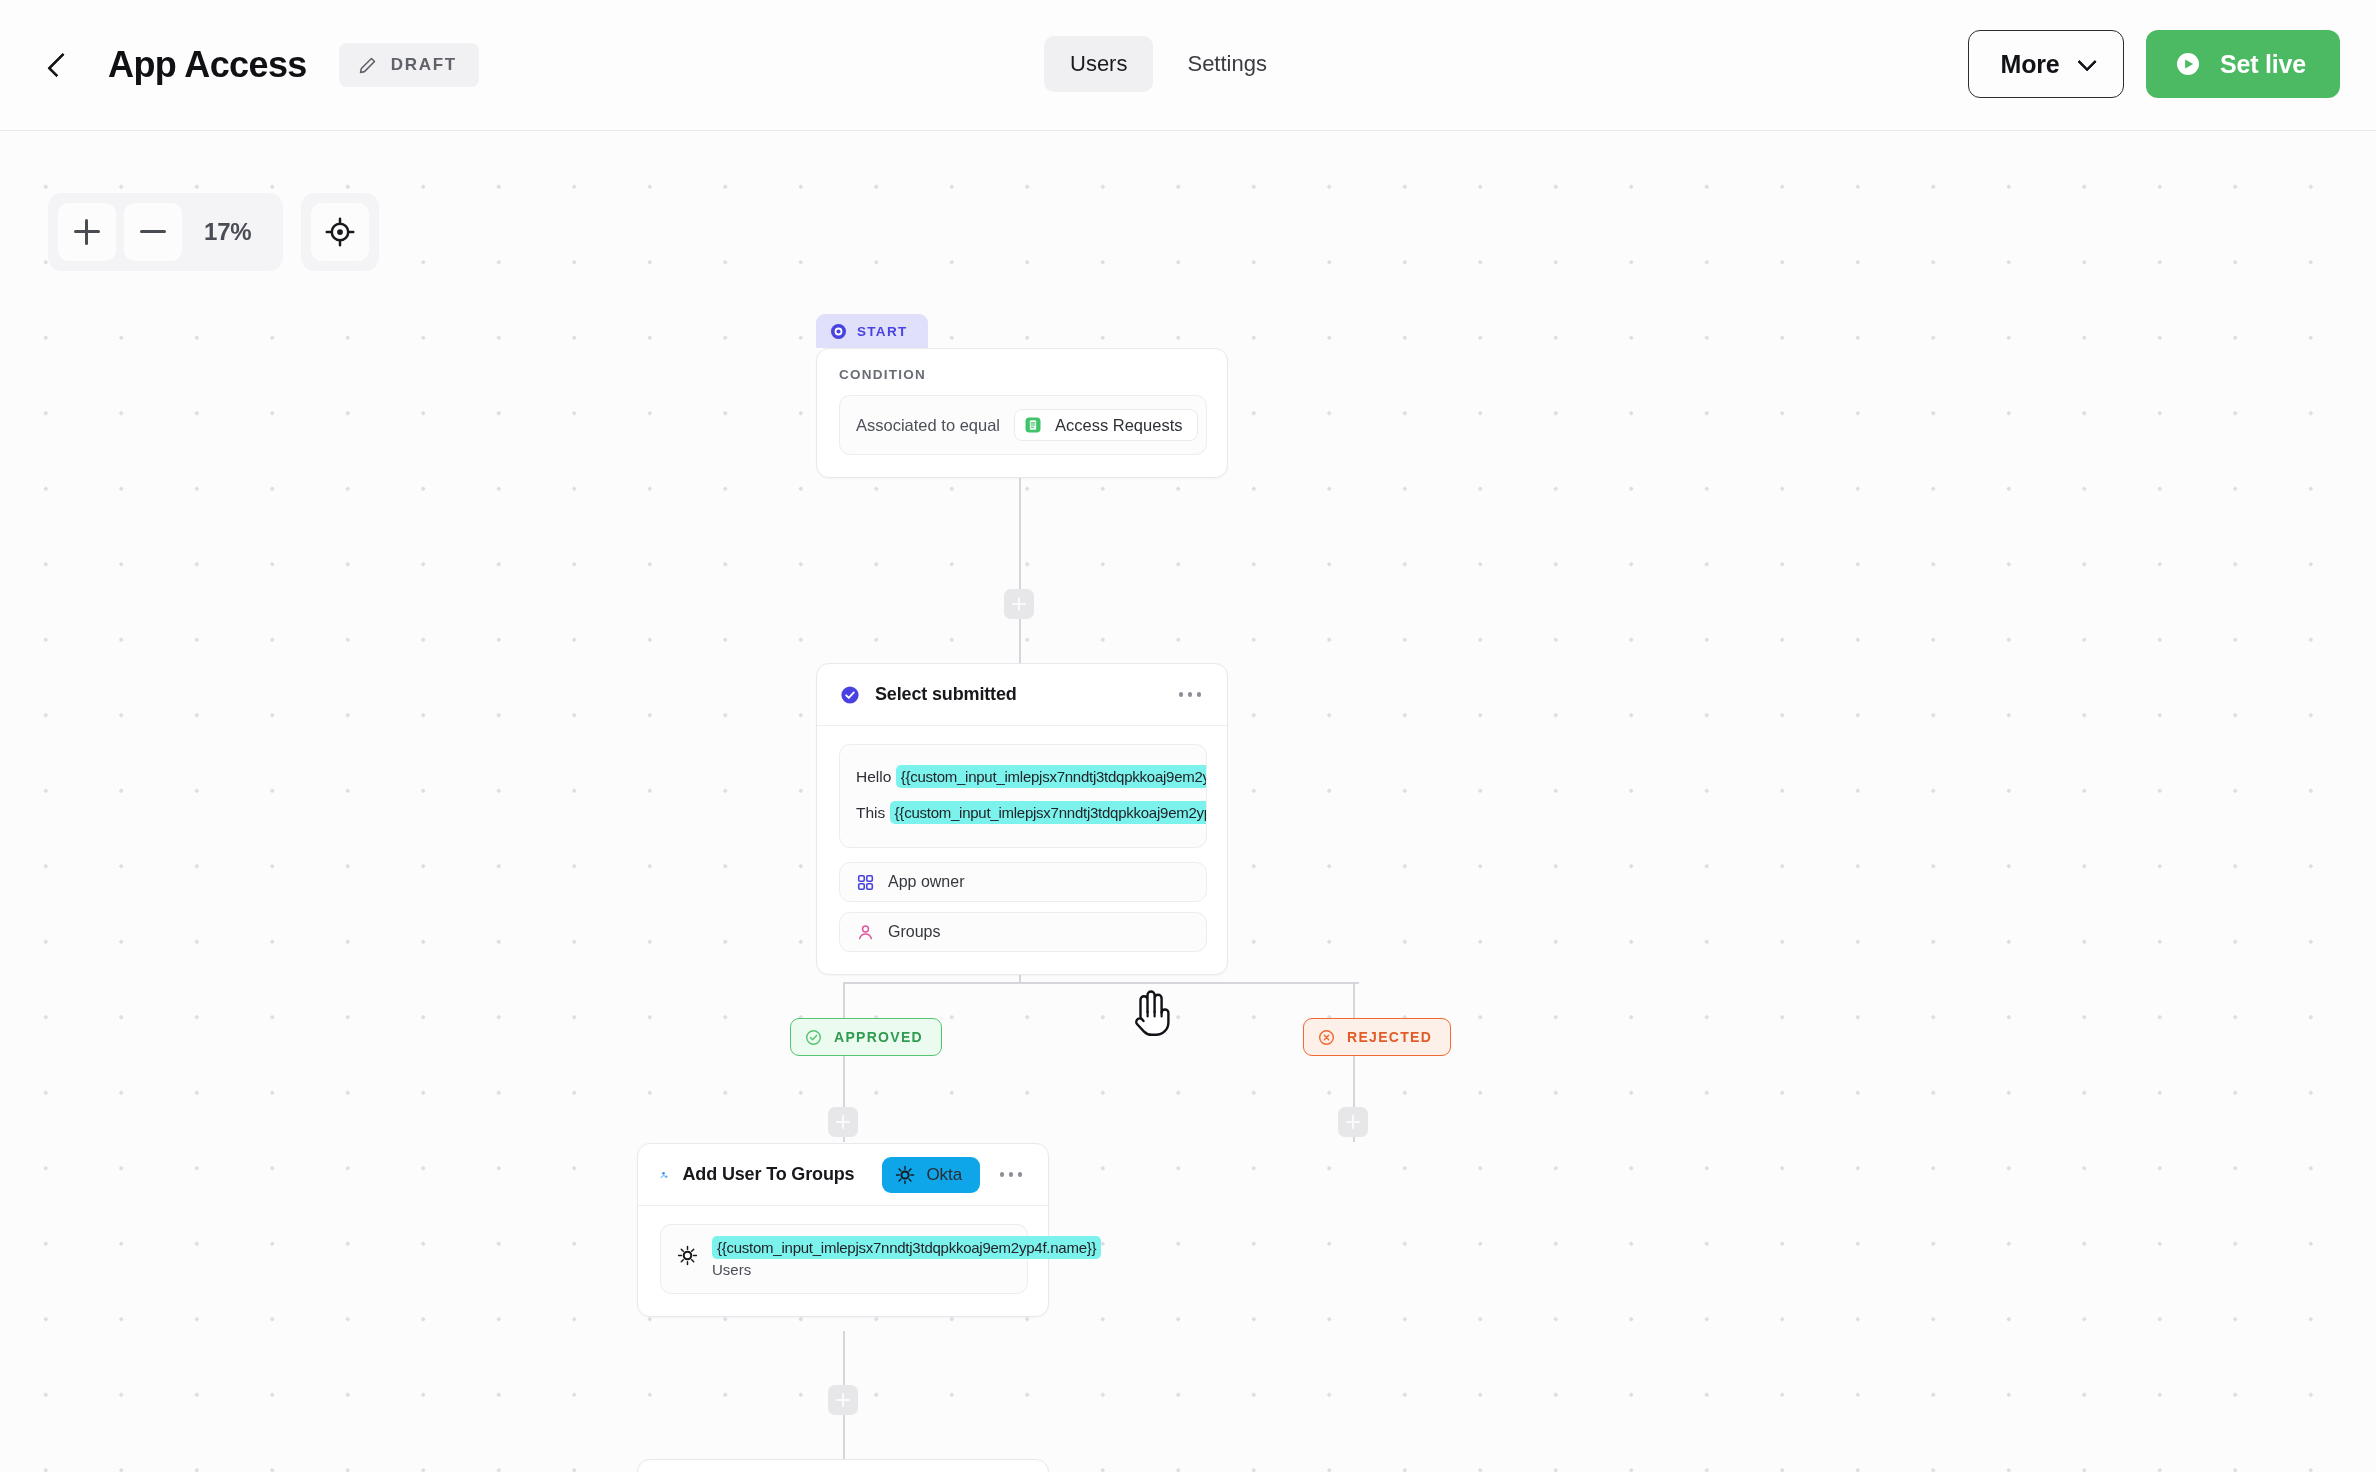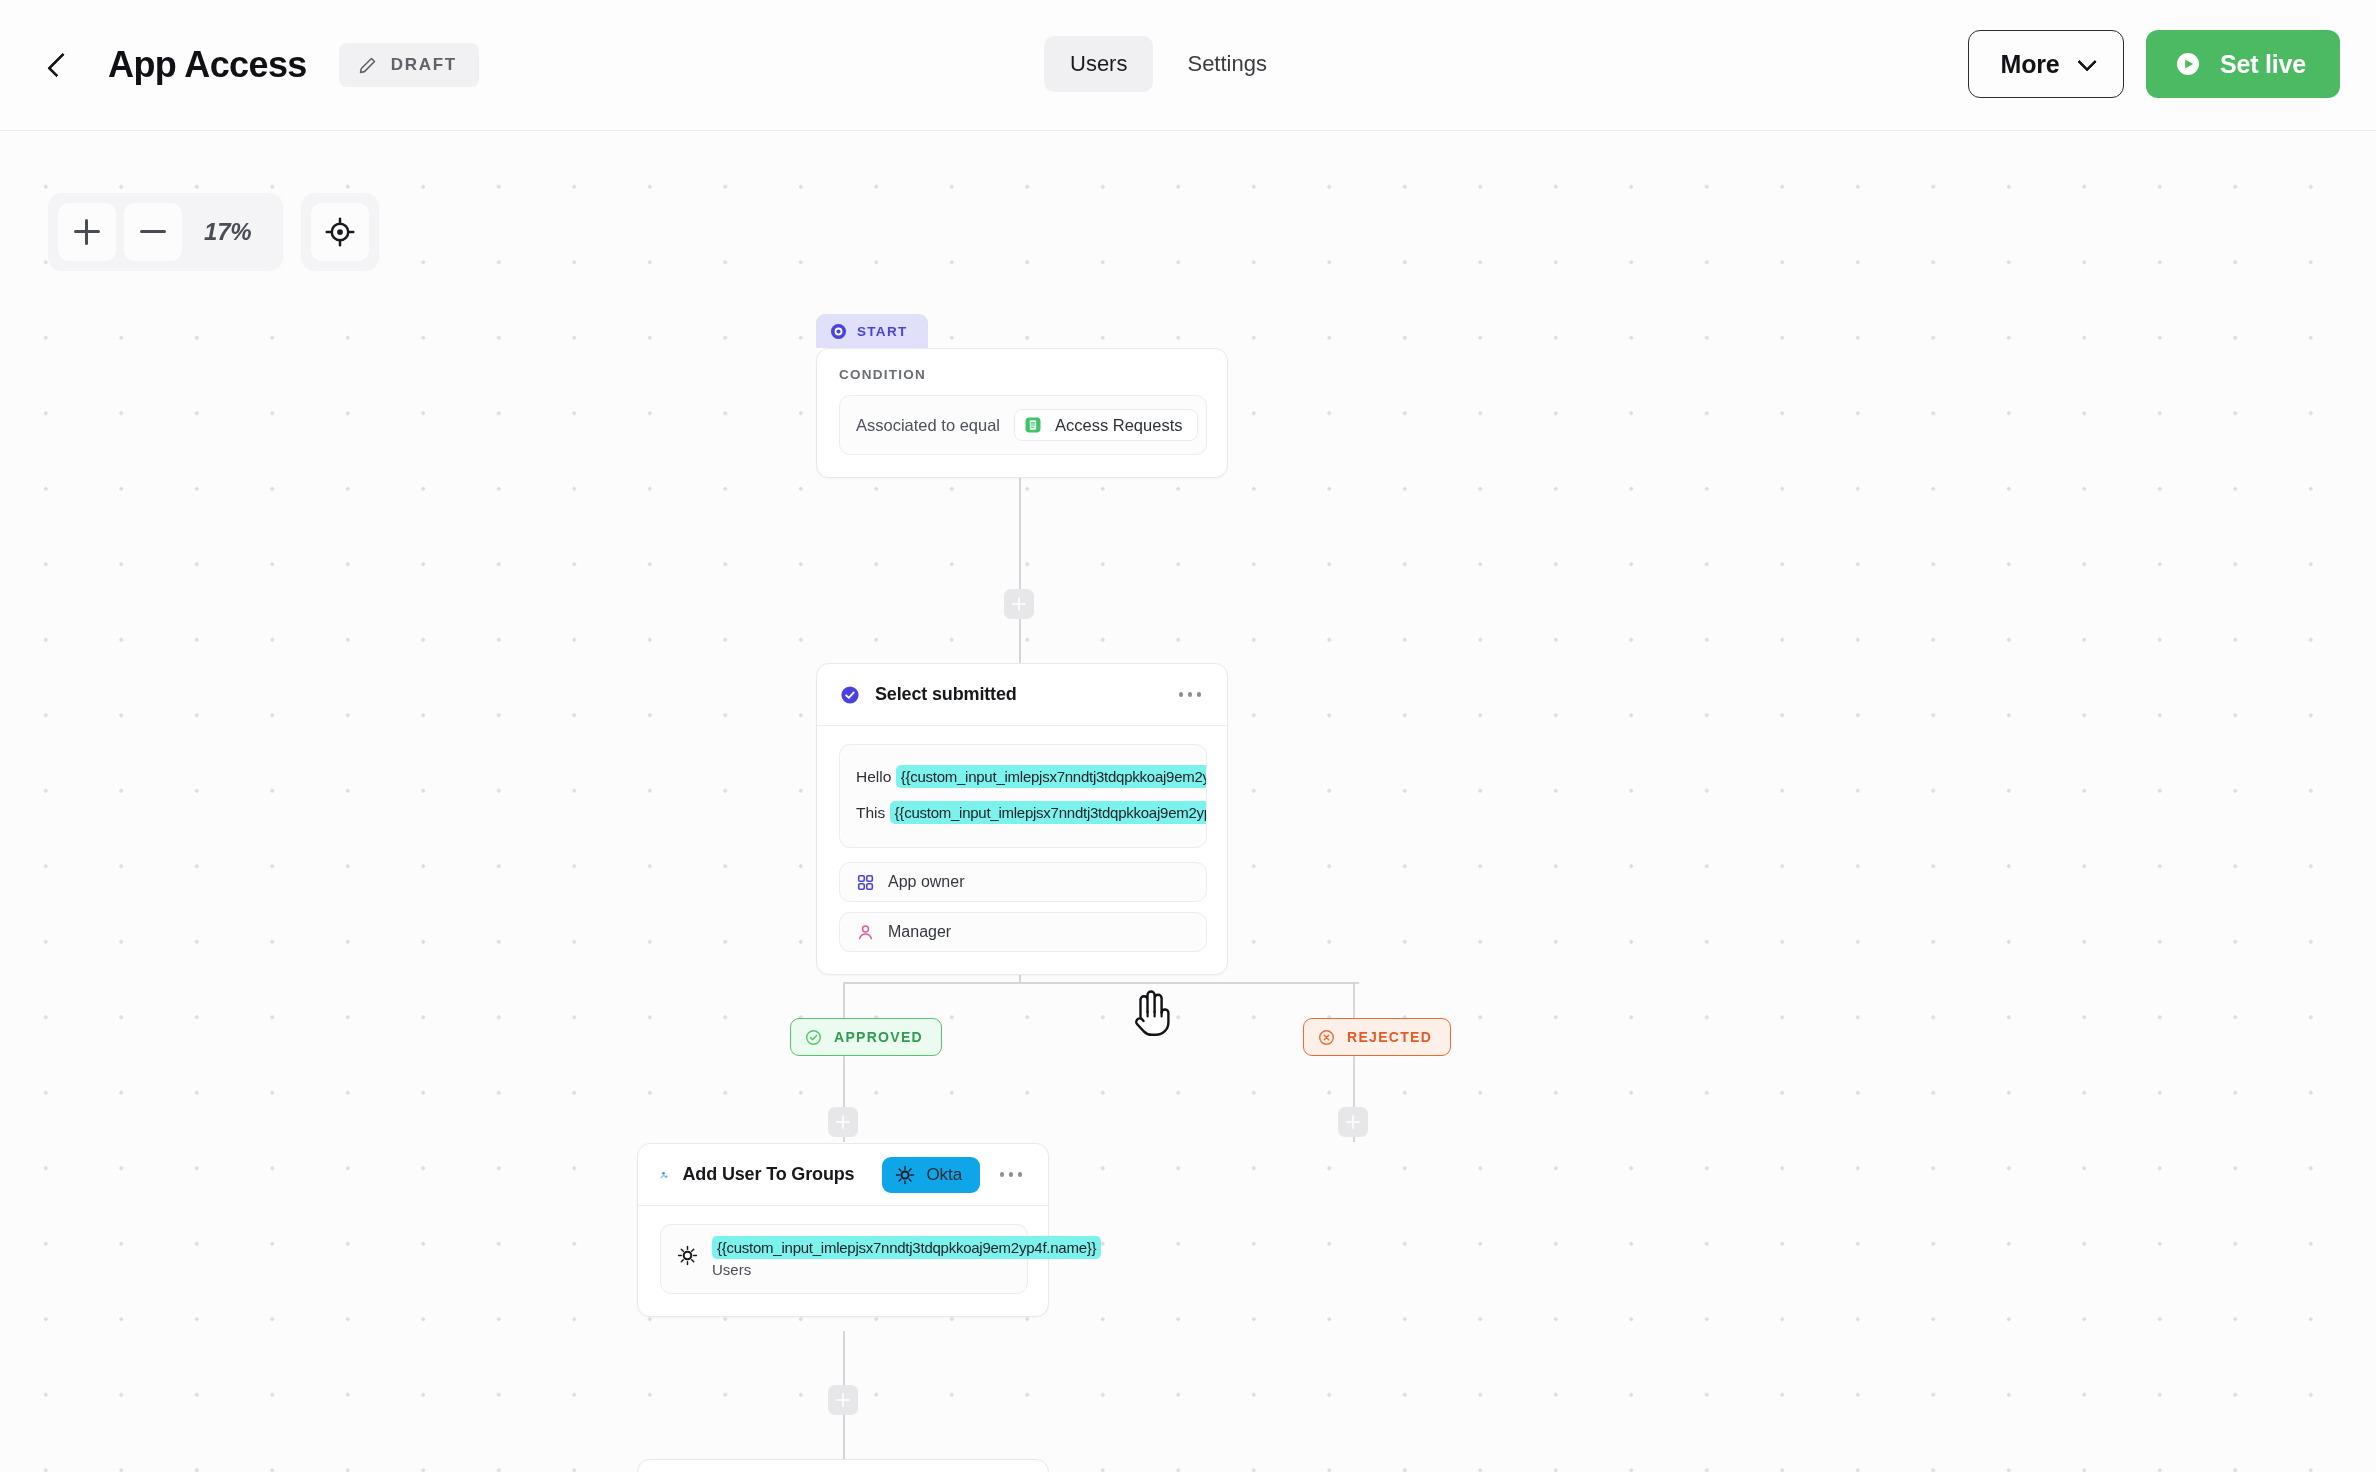--- a/index.html
+++ b/index.html
@@ -141,21 +141,20 @@
     display: flex; align-items: center;
     gap: 18px;
     z-index: 25;
   }
   .zoompanel {
     background: #f4f4f6;
     border-radius: 14px;
     padding: 10px;
     display: flex; align-items: center;
     gap: 8px;
-    font-style: italic;
   }
   .zbtn {
     width: 58px; height: 58px;
     background: #fcfcfd;
     border-radius: 11px;
     display: flex; align-items: center; justify-content: center;
     cursor: pointer;
   }
   .plus-g, .minus-g { position: relative; width: 26px; height: 26px; }
   .plus-g:before, .plus-g:after, .minus-g:before {
@@ -521,21 +520,21 @@
           <rect x="3.4" y="13.6" width="7" height="7" rx="1.6" fill="none" stroke="#4a42e0" stroke-width="2"></rect>
           <rect x="13.6" y="13.6" width="7" height="7" rx="1.6" fill="none" stroke="#4a42e0" stroke-width="2"></rect>
         </svg>
         <span class="list-row-label">App owner</span>
       </div>
       <div class="list-row">
         <svg width="19" height="19" viewBox="0 0 24 24" fill="none">
           <circle cx="12" cy="7.6" r="3.7" stroke="#e2569f" stroke-width="1.9"></circle>
           <path d="M4.6 19.6c1.3-3.9 4.1-5.6 7.4-5.6s6.1 1.7 7.4 5.6" stroke="#e2569f" stroke-width="1.9" stroke-linecap="round"></path>
         </svg>
-        <span class="list-row-label">Manager</span>
+        <span class="list-row-label">Groups</span>
       </div>
     </div>
   </div>
 
   <div class="branch-badge approved" style="left:790px; top:887px;">
     <svg width="19" height="19" viewBox="0 0 24 24" fill="none">
       <circle cx="12" cy="12" r="8.6" stroke="#55c46f" stroke-width="1.8"></circle>
       <path d="M8.2 12.1l2.7 2.7 5-5.4" stroke="#55c46f" stroke-width="1.8" stroke-linecap="round" stroke-linejoin="round"></path>
     </svg>
     <span class="branch-label">APPROVED</span>

